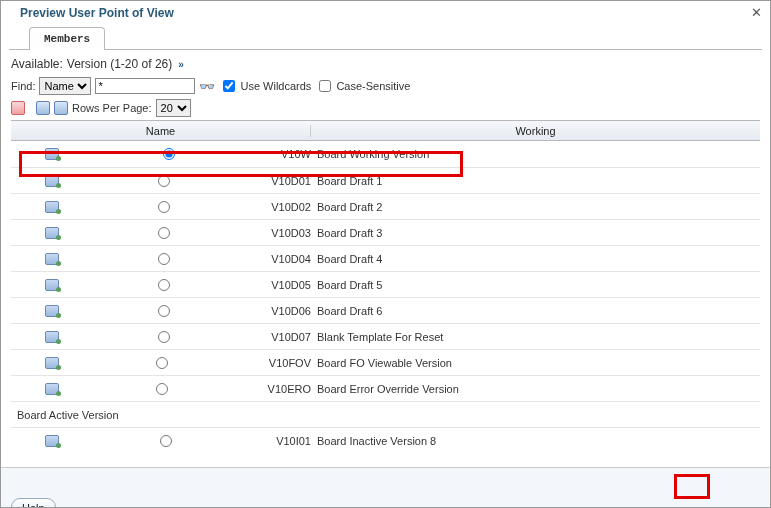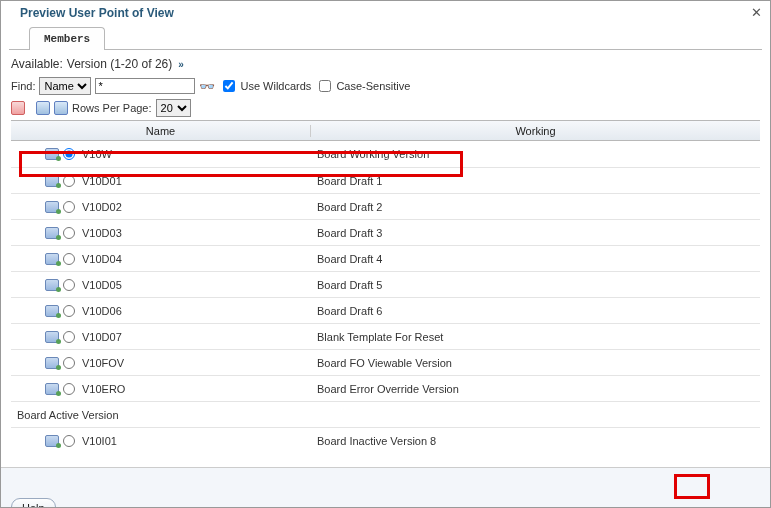--- a/index.html
+++ b/index.html
@@ -140,20 +140,21 @@
     height: 26px;
     border-top: 1px solid #e4e4e4;
   }
   .grid-row:first-child { border-top: none; }
   .cell-name {
     width: 300px;
     display: flex;
     align-items: center;
     gap: 4px;
     padding-left: 34px;
+    justify-content: space-between;
   }
   .cell-default {
     flex: 1;
     padding-left: 6px;
   }
   .row-icon {
     width: 14px;
     height: 12px;
     display: inline-block;
     background: linear-gradient(#c8daf0,#9ab8e0);

